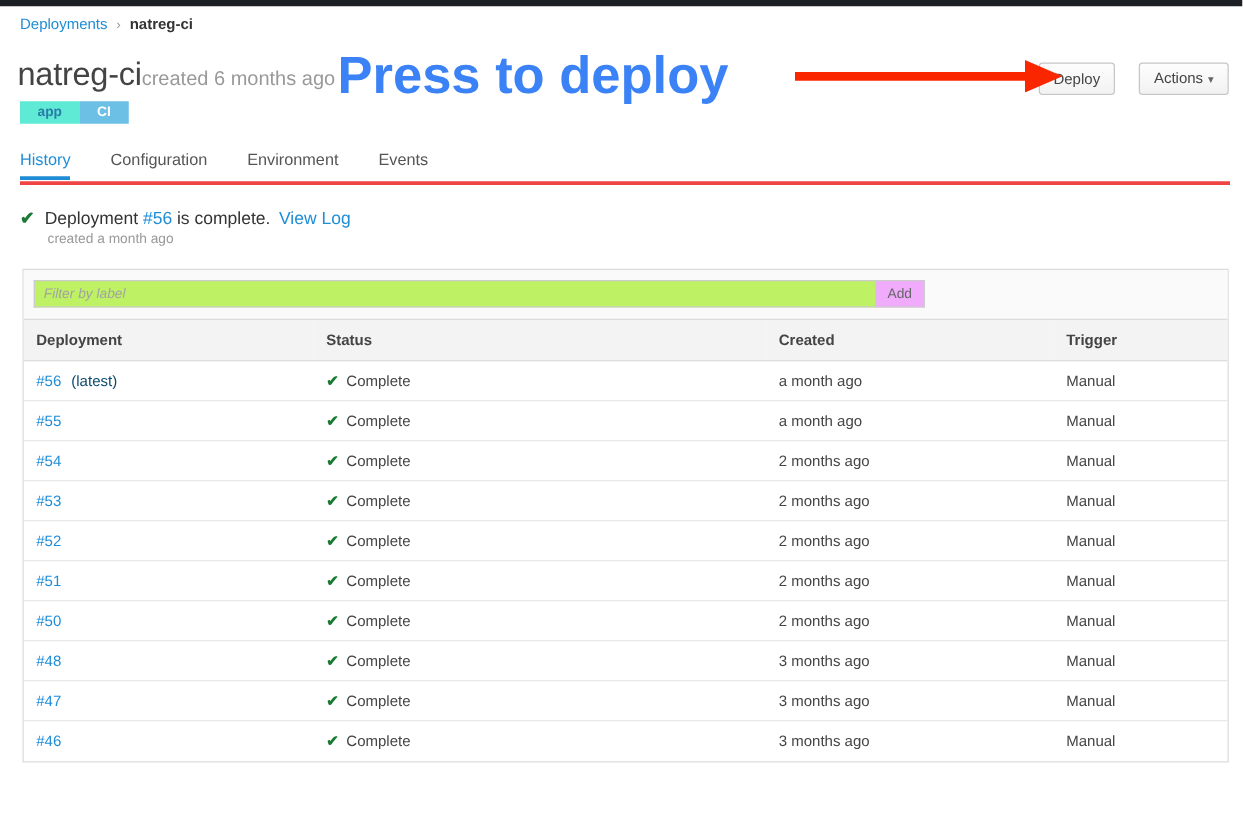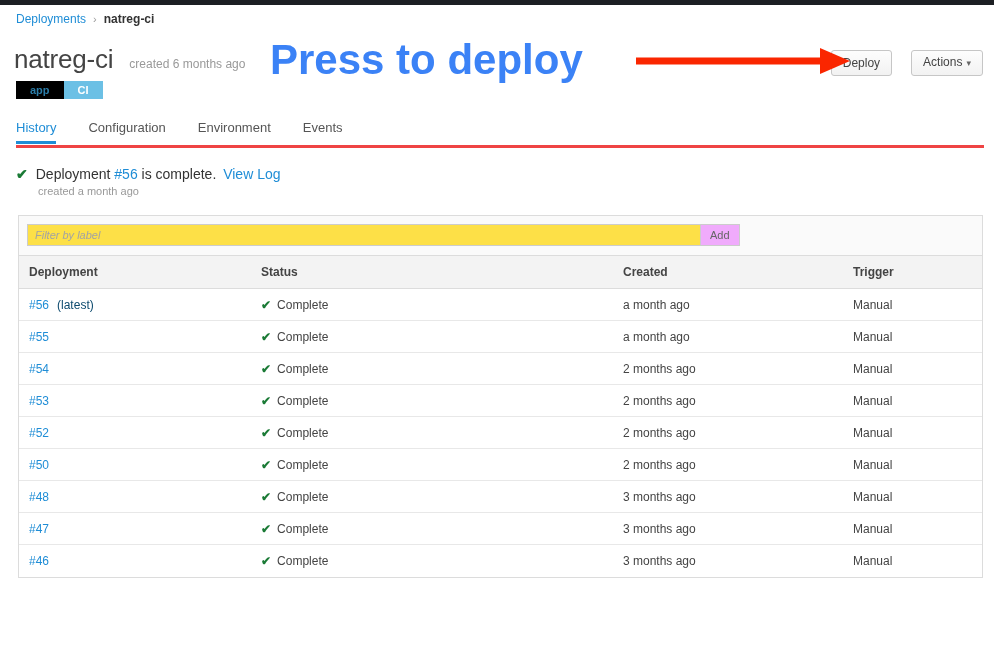--- a/index.html
+++ b/index.html
@@ -60,40 +60,40 @@
     display: flex;
     align-items: baseline;
   }
   .app-title {
     font-size: 26px;
     font-weight: 300;
     color: #444444;
     letter-spacing: -0.2px;
   }
   .created-note {
-    font-size: 12px;
+    font-size: 16px;
     color: #999999;
-    margin-left: 16px;
+    margin-left: 0;
   }
 
   .tags {
     position: absolute;
     top: 81px;
     left: 16px;
     display: flex;
   }
   .tag {
     height: 18px;
     line-height: 18px;
     padding: 0 14px;
     font-size: 11px;
     font-weight: bold;
   }
   .tag-app {
-    background: #000000;
+    background: #5eead4;
     color: #2a7ca8;
   }
   .tag-ci {
     background: #6cc0e5;
     color: #ffffff;
   }
 
   
   .actions-group {
     position: absolute;
@@ -199,21 +199,21 @@
   }
   .filter-input {
     width: 673px;
     height: 22px;
     border: 1px solid #cccccc;
     border-right: none;
     font-size: 11px;
     font-style: italic;
     padding: 0 7px;
     color: #555;
-    background: #fde047;
+    background: #bef264;
     outline: none;
     font-family: "Liberation Sans", sans-serif;
   }
   .filter-input::placeholder {
     color: #a3a3a3;
     font-style: italic;
   }
   .add-btn {
     height: 22px;
     border: 1px solid #cccccc;
@@ -370,20 +370,26 @@
             <td class="col-created">2 months ago</td>
             <td class="col-trigger">Manual</td>
           </tr>
           <tr>
             <td class="col-deploy"><a href="#" class="dep-link">#52</a></td>
             <td class="col-status status-cell"><span class="chk">✔</span><span>Complete</span></td>
             <td class="col-created">2 months ago</td>
             <td class="col-trigger">Manual</td>
           </tr>
           <tr>
+            <td class="col-deploy"><a href="#" class="dep-link">#51</a></td>
+            <td class="col-status status-cell"><span class="chk">✔</span><span>Complete</span></td>
+            <td class="col-created">2 months ago</td>
+            <td class="col-trigger">Manual</td>
+          </tr>
+          <tr>
             <td class="col-deploy"><a href="#" class="dep-link">#50</a></td>
             <td class="col-status status-cell"><span class="chk">✔</span><span>Complete</span></td>
             <td class="col-created">2 months ago</td>
             <td class="col-trigger">Manual</td>
           </tr>
           <tr>
             <td class="col-deploy"><a href="#" class="dep-link">#48</a></td>
             <td class="col-status status-cell"><span class="chk">✔</span><span>Complete</span></td>
             <td class="col-created">3 months ago</td>
             <td class="col-trigger">Manual</td>

